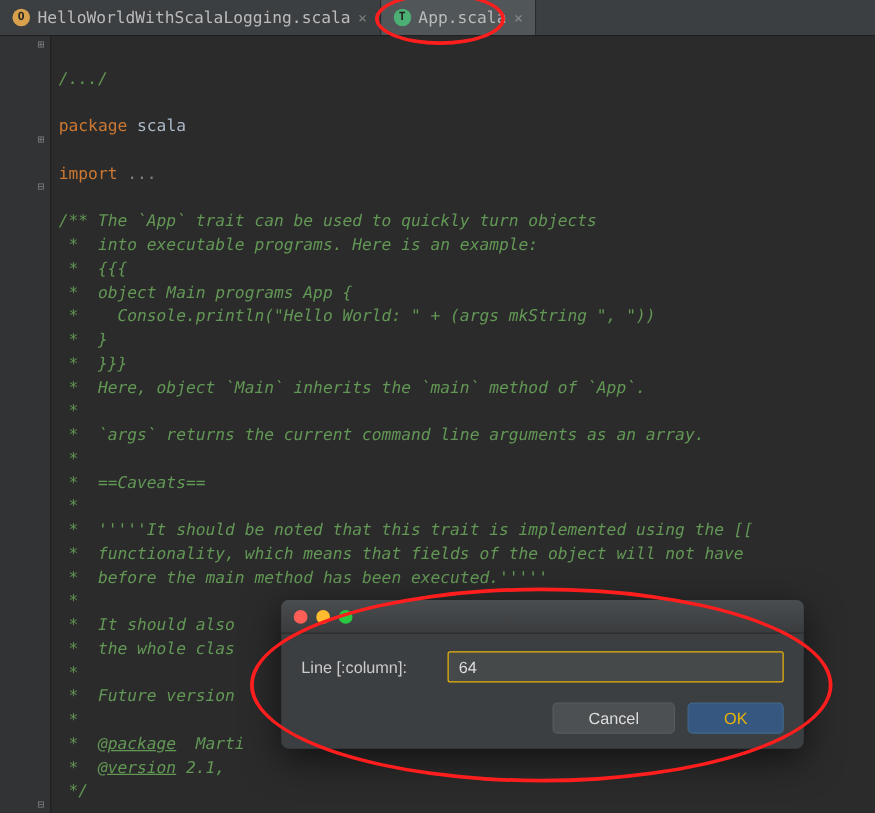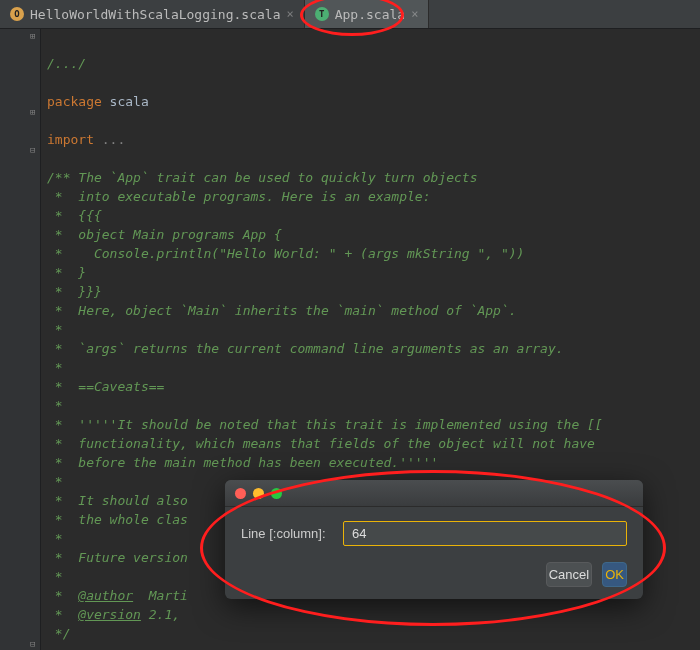--- a/index.html
+++ b/index.html
@@ -25,25 +25,25 @@
   .annot-tab{left:300px;top:-6px;width:98px;height:36px}
   .annot-dialog{left:200px;top:470px;width:460px;height:150px}
   
   .dialog{position:absolute;left:225px;top:480px;width:418px;background:#3c3f41;border-radius:6px;box-shadow:0 8px 30px rgba(0,0,0,.6);font-family:-apple-system,Helvetica,Arial,sans-serif;overflow:hidden}
   .titlebar{height:26px;display:flex;align-items:center;background:linear-gradient(#4a4d4f,#3a3c3e);border-bottom:1px solid #2b2b2b;position:relative}
   .traffic{display:flex;gap:7px;margin-left:10px}
   .dot{width:11px;height:11px;border-radius:50%}
   .dr{background:#ff5f57}.dy{background:#febc2e}.dg{background:#28c840}
   .titlebar .ttl{position:absolute;left:0;right:0;text-align:center;color:#ddd;font-size:13px}
   .dbody{padding:14px 16px 12px 16px}
-  .row{display:flex;align-items:center;gap:2px}
+  .row{display:flex;align-items:center;gap:17px}
   .row label{color:#ccc;font-size:13px;min-width:100px}
   .row input{flex:1;background:#45494a;border:1px solid #eab308;color:#ddd;padding:4px 8px;font-size:13px;outline:none;border-radius:2px}
   .btns{display:flex;justify-content:flex-end;gap:10px;margin-top:16px}
-  .btn{padding:4px 2px;border-radius:4px;font-size:13px;border:1px solid #585a5c;background:#4c5052;color:#ddd;cursor:pointer}
+  .btn{padding:4px 28px;border-radius:4px;font-size:13px;border:1px solid #585a5c;background:#4c5052;color:#ddd;cursor:pointer}
   .btn.primary{background:#365880;border-color:#3e688a;color:#eab308}
 </style>
 </head>
 <body>
 
 <div class="tabs">
   <div class="tab inactive">
     <span class="file-icon fi-o">O</span>
     <span>HelloWorldWithScalaLogging.scala</span>
     <span class="close-x">×</span>
@@ -84,21 +84,21 @@
 <span> *</span>
 <span> *  '''''It should be noted that this trait is implemented using the [[</span>
 <span> *  functionality, which means that fields of the object will not have </span>
 <span> *  before the main method has been executed.'''''</span>
 <span> *</span>
 <span> *  It should also                                                 overri</span>
 <span> *  the whole clas</span>
 <span> *</span>
 <span> *  Future version                                                  it.</span>
 <span> *</span>
-<span> *  </span><span class="u">@author</span><span>  Marti</span>
+<span> *  </span><span class="u">@package</span><span>  Marti</span>
 <span> *  </span><span class="u">@version</span><span> 2.1,</span>
 <span> */</span></span>
   </div>
 </div>
 
 <div class="dialog">
   <div class="titlebar">
     <div class="traffic">
       <div class="dot dr"></div>
       <div class="dot dy"></div>

